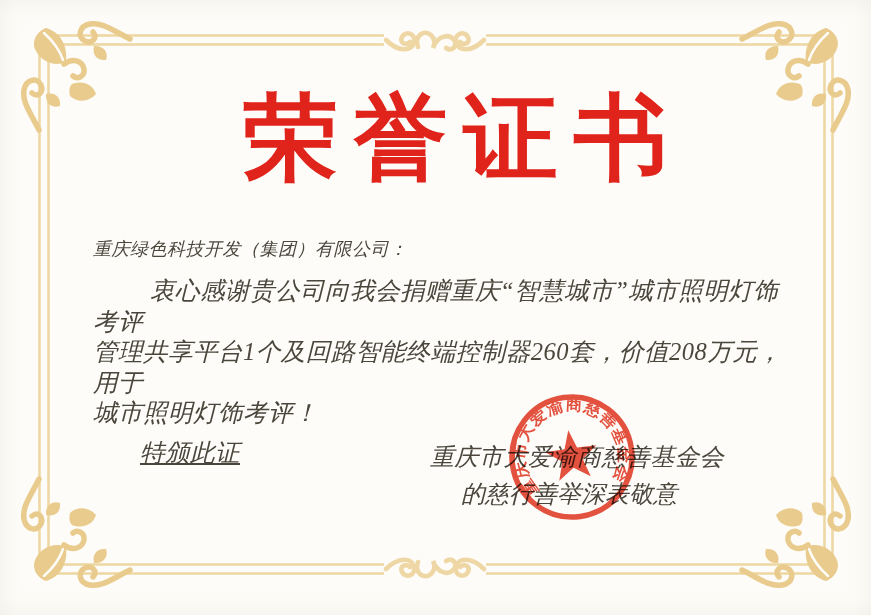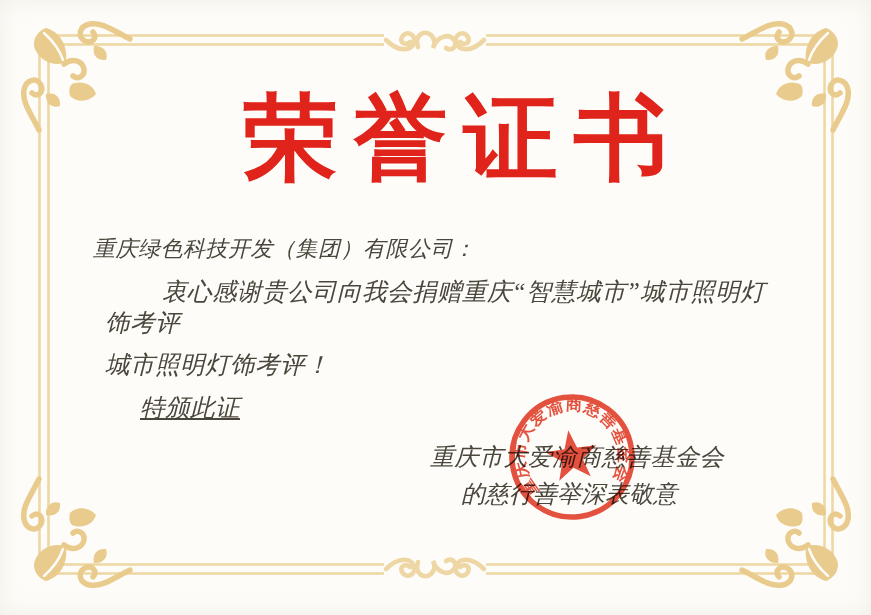--- a/index.html
+++ b/index.html
@@ -20,22 +20,22 @@
   .title{
     position:absolute;top:76px;left:12px;width:100%;margin:8px;
     text-align:center;font-size:94px;line-height:1.15;font-weight:bold;
     color:var(--title-red,#e0241b);
     letter-spacing:16px;text-indent:16px;
   }
   .body-text{
     position:absolute;left:93px;top:233px;width:706px;
     color:var(--ink,#4a463c);font-size:24.5px;font-style:italic;letter-spacing:.5px;
   }
-  .recipient{margin:0 0 11px 0;font-size:22px;line-height:32px;}
-  .line{margin:12px;line-height:30.5px;}
+  .recipient{margin:0 0 11px 0;font-size:18px;line-height:32px;}
+  .line{margin:0;line-height:30.5px;}
   .line.first{text-indent:57px;}
   .closing{margin:9px 0 0 0;padding-left:47px;line-height:30px;text-decoration:underline;}
   .issuer{
     position:absolute;left:430px;top:441px;margin:0;
     font-size:24px;font-style:italic;color:var(--ink,#4a463c);letter-spacing:.5px;
   }
   .date{
     position:absolute;left:461px;top:478px;margin:0;
     font-size:24px;font-style:italic;color:var(--ink,#4a463c);letter-spacing:0;
   }
@@ -84,20 +84,21 @@
     <use href="#cornerTL" transform="translate(872,609) scale(-1,-1)"></use>
     <use href="#flourish"></use>
     <use href="#flourish" transform="translate(0,609) scale(1,-1)"></use>
   </svg>
 
   <h1 class="title">荣誉证书</h1>
 
   <div class="body-text">
     <p class="recipient">重庆绿色科技开发（集团）有限公司：</p>
     <p class="line first">衷心感谢贵公司向我会捐赠重庆“智慧城市”城市照明灯饰考评</p>
+    <p class="line">管理共享平台1个及回路智能终端控制器260套，价值208万元，用于</p>
     <p class="line">城市照明灯饰考评！</p>
     <p class="closing">特颁此证</p>
   </div>
 
   <p class="issuer">重庆市大爱渝商慈善基金会</p>
   <p class="date">的慈行善举深表敬意</p>
 
   <svg class="seal" viewBox="0 0 132 132" aria-hidden="true">
     <g transform="rotate(-8 66 66)">
       <circle class="seal-ink" cx="66" cy="66" r="60" stroke-width="5.5"></circle>

